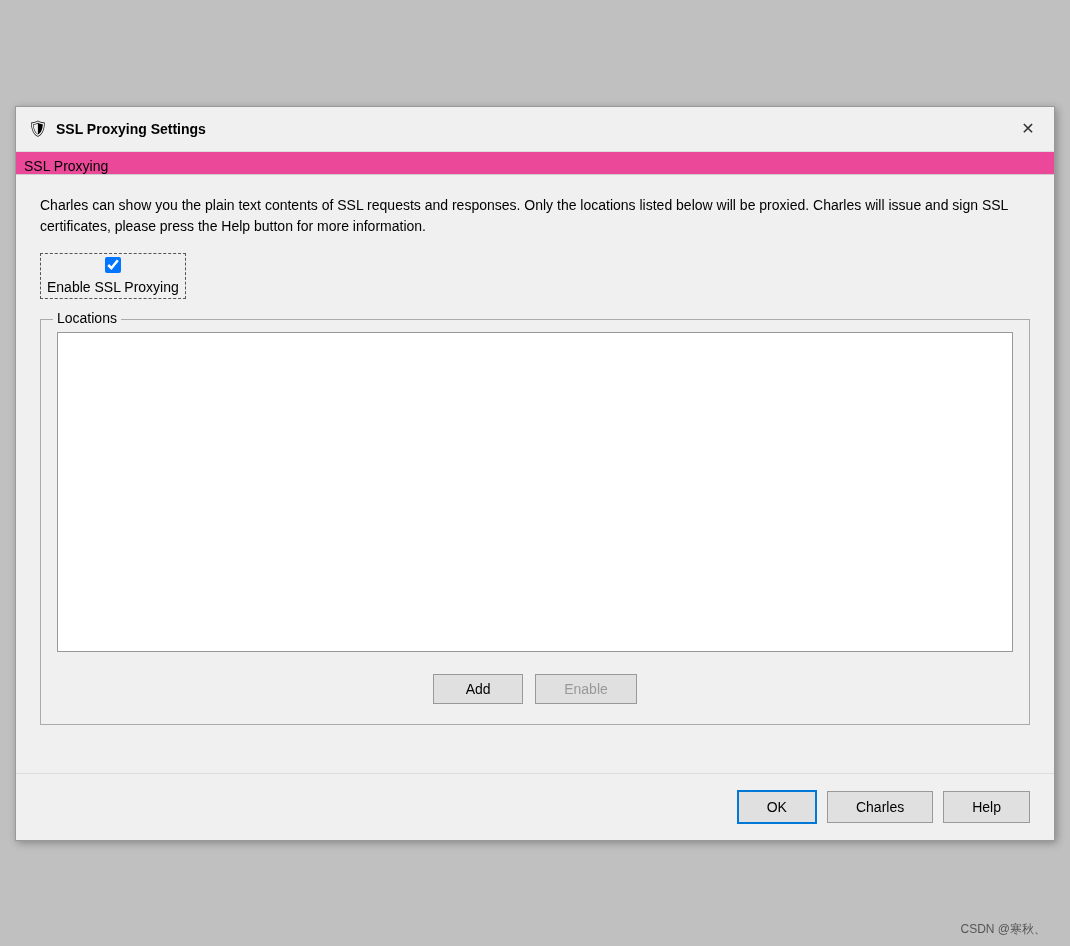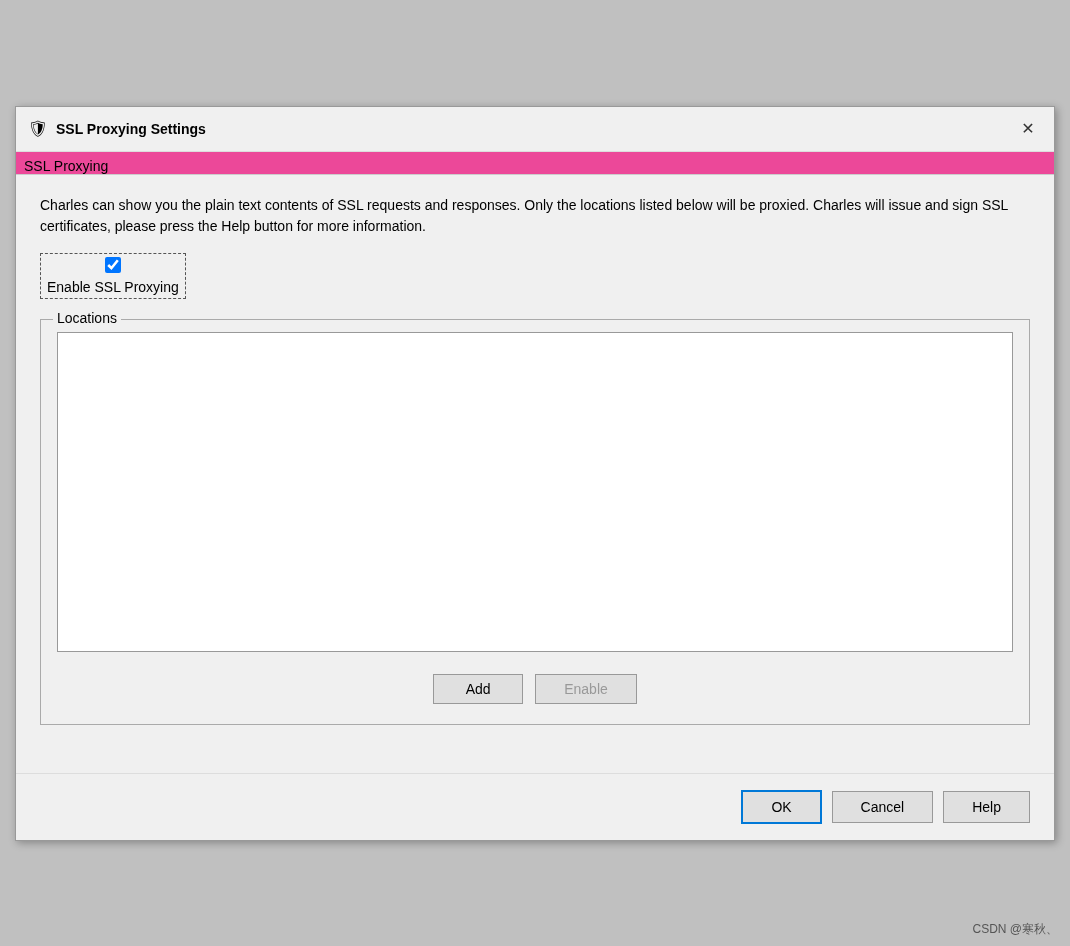--- a/index.html
+++ b/index.html
@@ -182,21 +182,21 @@
       min-width: 80px;
     }
 
     .btn-footer.ok {
       border: 2px solid #0078d7;
     }
 
     .watermark {
       position: fixed;
       bottom: 8px;
-      right: 12px;
+      right: 24px;
       font-size: 12px;
       color: #555;
     }
   </style>
 </head>
 <body>
 
 <div class="dialog">
 
   <div class="title-bar">
@@ -224,18 +224,18 @@
       <div class="locations-table"></div>
       <div class="locations-buttons">
         <button class="btn">Add</button>
         <button class="btn" disabled="">Enable</button>
       </div>
     </div>
   </div>
 
   <div class="dialog-footer">
     <button class="btn-footer ok">OK</button>
-    <button class="btn-footer">Cancel</button>
+    <button class="btn-footer">Charles</button>
     <button class="btn-footer">Help</button>
   </div>
 </div>
 
 <div class="watermark">CSDN @寒秋、</div>
 
 </body></html>

